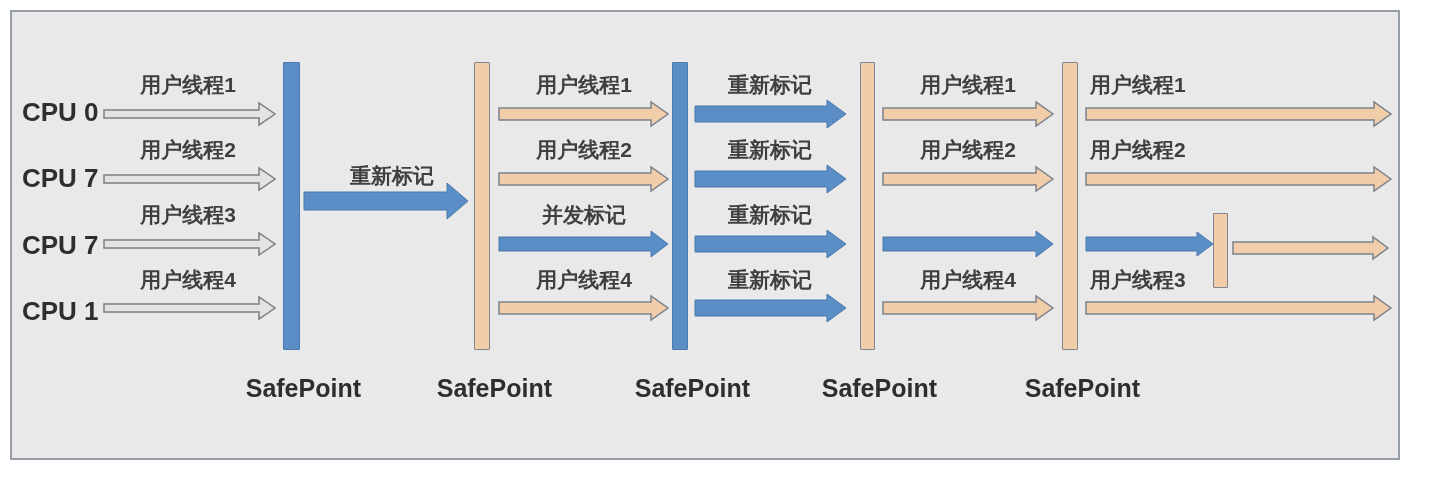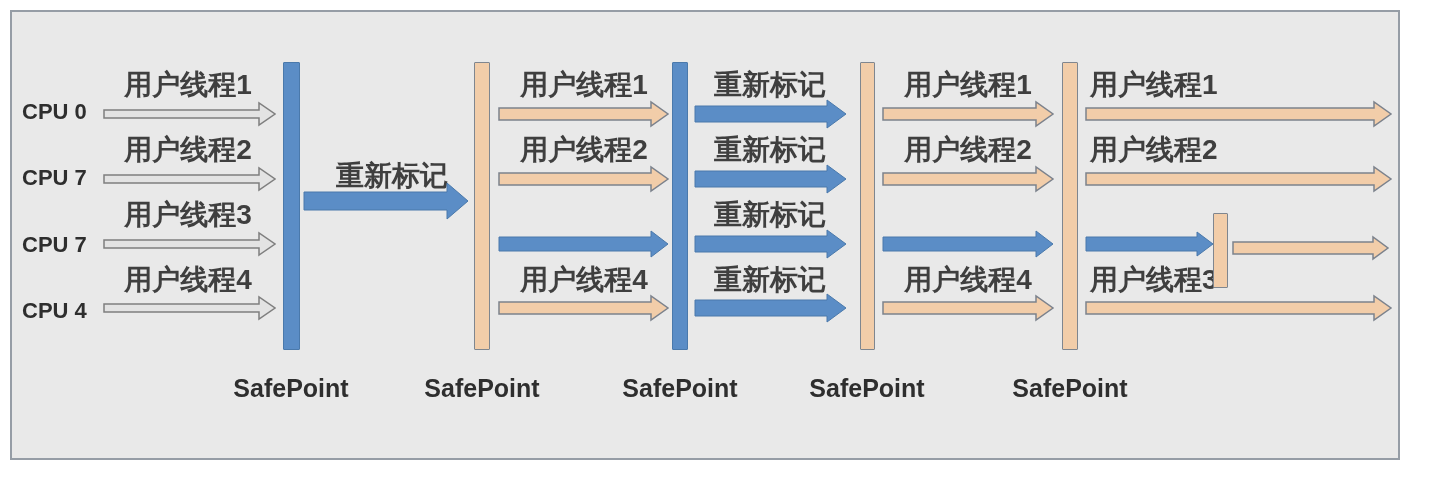--- a/index.html
+++ b/index.html
@@ -6,53 +6,53 @@
   .canvas{
     position:relative;width:1438px;height:480px;background:#ffffff;
     font-family:"Liberation Sans","DejaVu Sans",sans-serif;overflow:hidden;
   }
   .frame{
     position:absolute;left:10px;top:10px;width:1386px;height:446px;
     background:#e9e9e9;border:2px solid #969da6;
   }
   .cpu-label{
     position:absolute;left:22px;width:90px;height:30px;line-height:30px;
-    font-size:22px;font-weight:700;color:#2e2e2e;text-align:left;
+    font-size:26px;font-weight:700;color:#2e2e2e;text-align:left;
   }
   .row-label{
     position:absolute;width:160px;height:24px;line-height:24px;
-    font-size:28px;font-weight:700;color:#3f3f3f;text-align:center;
+    font-size:21px;font-weight:700;color:#3f3f3f;text-align:center;
     white-space:nowrap;
   }
   .row-label.left{text-align:left;}
   .vbar{
     position:absolute;border:1.5px solid #7f868f;box-sizing:border-box;
     border-radius:1px;
   }
   .vbar.blue{background:#5b8dc6;border-color:#4a79ab;}
   .vbar.tan{background:#f2cda9;}
   .safepoint{
     position:absolute;top:373px;width:140px;height:30px;line-height:30px;
-    font-size:25px;font-weight:700;color:#2e2e2e;text-align:center;
+    font-size:25px;font-weight:700;color:#2e2e2e;text-align:right;
   }
   svg.arrow{position:absolute;display:block;}
   svg.arrow polygon.gray{fill:#e3e3e3;stroke:#7f7f7f;stroke-width:1.5;}
   svg.arrow polygon.tan{fill:#f2cda9;stroke:#7c828c;stroke-width:1.5;}
   svg.arrow polygon.blue{fill:#5b8dc6;stroke:#4a79ab;stroke-width:1;}
 </style>
 </head>
 <body>
 
 <div class="canvas">
   <div class="frame"></div>
 
   <div class="cpu-label" style="top:97px">CPU 0</div>
   <div class="cpu-label" style="top:163px">CPU 7</div>
   <div class="cpu-label" style="top:230px">CPU 7</div>
-  <div class="cpu-label" style="top:296px">CPU 4</div>
+  <div class="cpu-label" style="top:296px">CPU 1</div>
 
   <div class="row-label" style="left:108px;top:73px">用户线程1</div>
   <div class="row-label" style="left:108px;top:138px">用户线程2</div>
   <div class="row-label" style="left:108px;top:203px">用户线程3</div>
   <div class="row-label" style="left:108px;top:268px">用户线程4</div>
   <svg class="arrow" style="left:103px;top:101px" width="173" height="26">
       <polygon class="gray" points="1,9 156,9 156,2 172,13 156,24 156,17 1,17"></polygon>
     </svg>
   <svg class="arrow" style="left:103px;top:166px" width="173" height="26">
       <polygon class="gray" points="1,9 156,9 156,2 172,13 156,24 156,17 1,17"></polygon>
@@ -68,20 +68,21 @@
 
   <div class="row-label" style="left:312px;top:164px">重新标记</div>
   <svg class="arrow" style="left:303px;top:181px" width="167" height="40">
       <polygon class="blue" points="1,11 144,11 144,2 165,20 144,38 144,29 1,29"></polygon>
     </svg>
 
   <div class="vbar tan" style="left:474px;top:62px;width:16px;height:288px"></div>
 
   <div class="row-label" style="left:504px;top:73px">用户线程1</div>
   <div class="row-label" style="left:504px;top:138px">用户线程2</div>
+  <div class="row-label" style="left:504px;top:203px">并发标记</div>
   <div class="row-label" style="left:504px;top:268px">用户线程4</div>
   <svg class="arrow" style="left:498px;top:100px" width="172" height="28">
       <polygon class="tan" points="1,8 153,8 153,2 170,14 153,26 153,20 1,20"></polygon>
     </svg>
   <svg class="arrow" style="left:498px;top:165px" width="172" height="28">
       <polygon class="tan" points="1,8 153,8 153,2 170,14 153,26 153,20 1,20"></polygon>
     </svg>
   <svg class="arrow" style="left:498px;top:229px" width="172" height="30">
       <polygon class="blue" points="1,8 153,8 153,2 170,15 153,28 153,22 1,22"></polygon>
     </svg>

